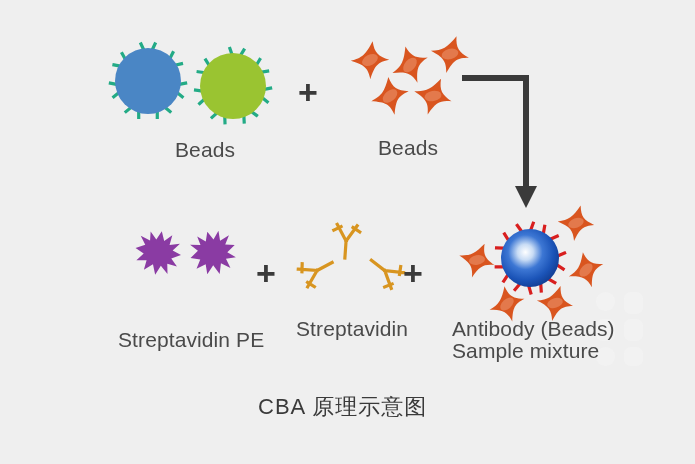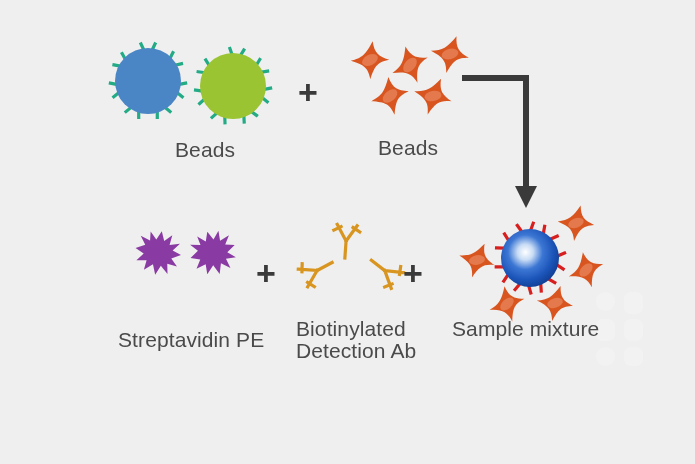--- a/index.html
+++ b/index.html
@@ -225,22 +225,23 @@
         <use href="#redab" transform="translate(75,60) rotate(300)"></use>
       </g>
 
       <circle cx="75" cy="60" r="29" fill="url(#beadgrad)"></circle>
     </svg>
   </div>
 
   <div class="abs label" style="left:118px; top:328px;">Streptavidin PE</div>
 
   <div class="abs label-multi" style="left:296px; top:318px;">
-    <div class="label">Biotinylated</div>
-    <div class="label">Detection Ab</div>
+    <div class="label">Streptavidin</div>
   </div>
 
   <div class="abs label-multi" style="left:452px; top:318px;">
+    <div class="label">Antibody (Beads)</div>
     <div class="label">Sample mixture</div>
   </div>
 
+  <div class="abs title" style="left:258px; top:392px;">CBA 原理示意图</div>
 
 </div>
 
 </body></html>

